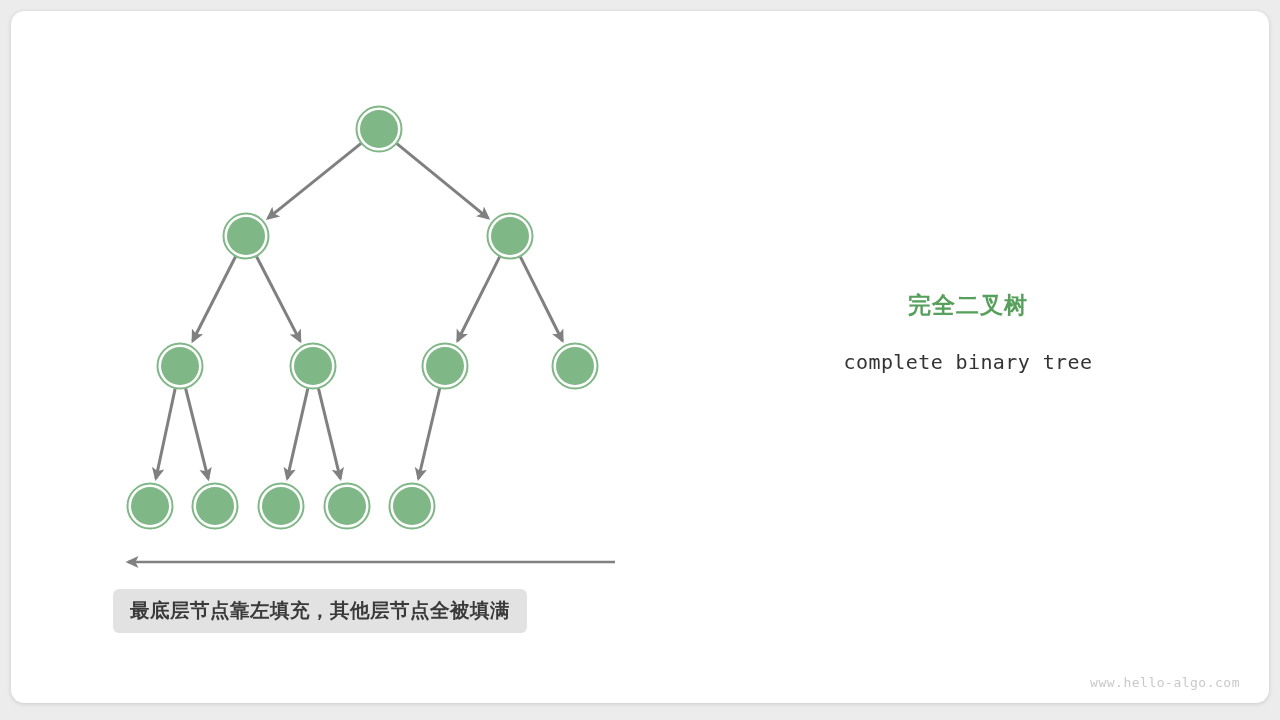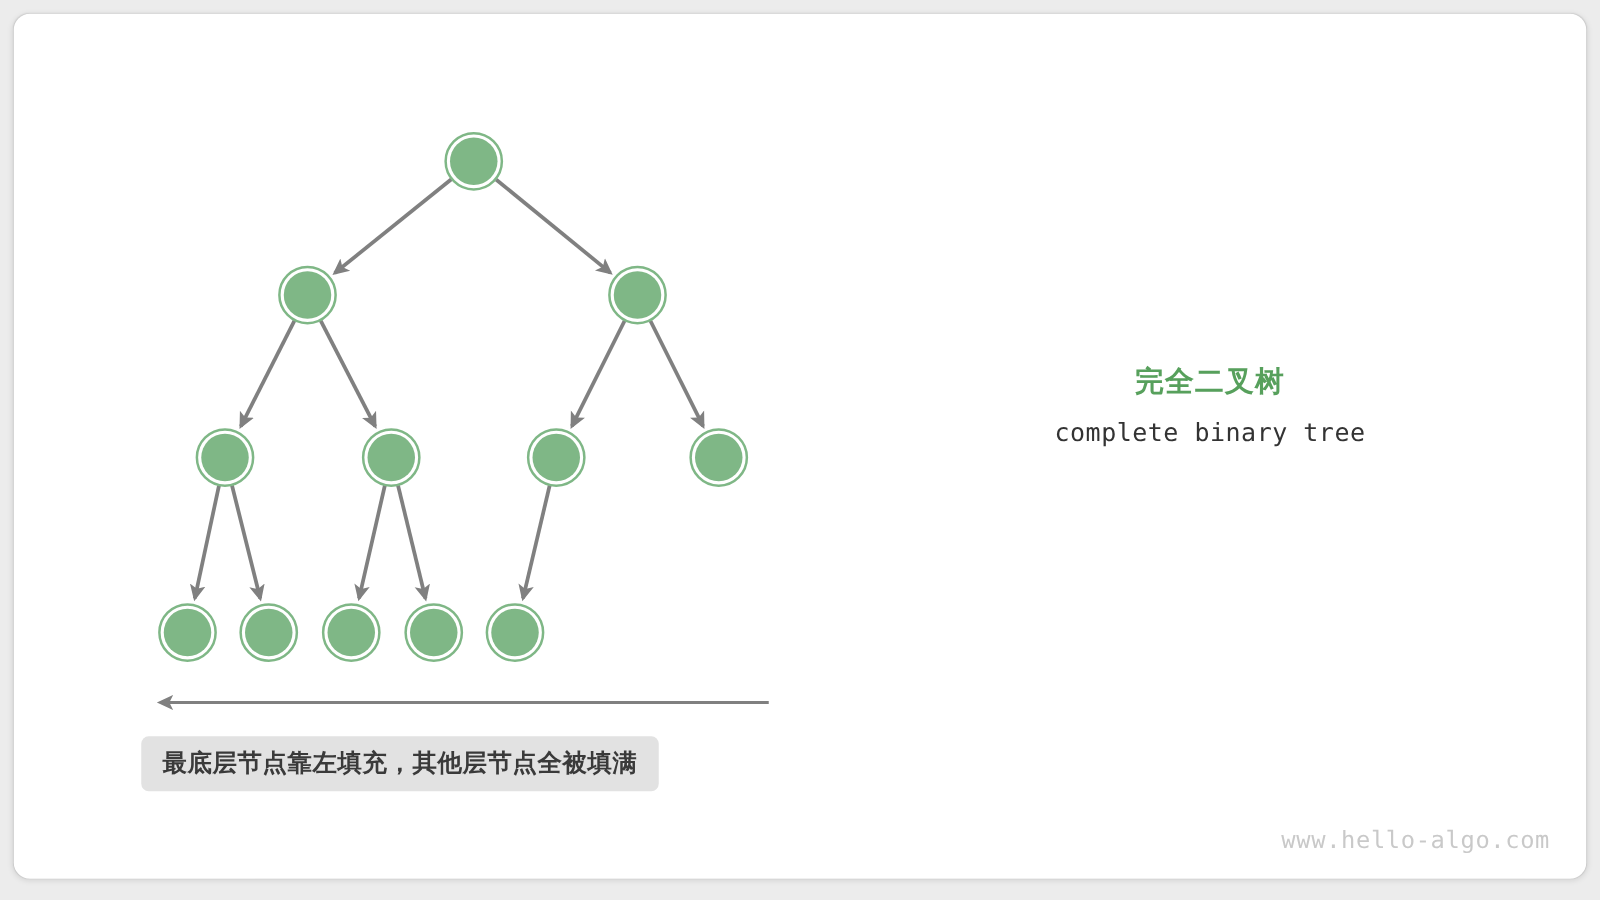--- a/index.html
+++ b/index.html
@@ -45,43 +45,43 @@
     font-size: 23px;
     font-weight: bold;
     color: #57a05c;
     letter-spacing: 1px;
     line-height: 1.2;
   }
   .title-en {
     font-family: "DejaVu Sans Mono", "Liberation Mono", monospace;
     font-size: 20px;
     color: #333333;
-    margin-top: 14px;
+    margin-top: 30px;
     letter-spacing: 0.4px;
   }
   .caption-badge {
     position: absolute;
     left: 113px;
     top: 589px;
     padding: 8px 17px 9px 17px;
     background: #e2e2e2;
     border-radius: 6px;
     font-family: "Liberation Sans", "DejaVu Sans", sans-serif;
     font-size: 19.5px;
     color: #3a3a3a;
     white-space: nowrap;
     letter-spacing: 0.5px;
     font-weight: bold;
   }
   .watermark {
     position: absolute;
     right: 40px;
-    top: 661px;
+    top: 675px;
     font-family: "DejaVu Sans Mono", "Liberation Mono", monospace;
-    font-size: 19px;
+    font-size: 13px;
     color: #c9c9c9;
     letter-spacing: 0.5px;
     text-align: center;
   }
 </style>
 </head>
 <body>
 
 <div id="stage">
 

